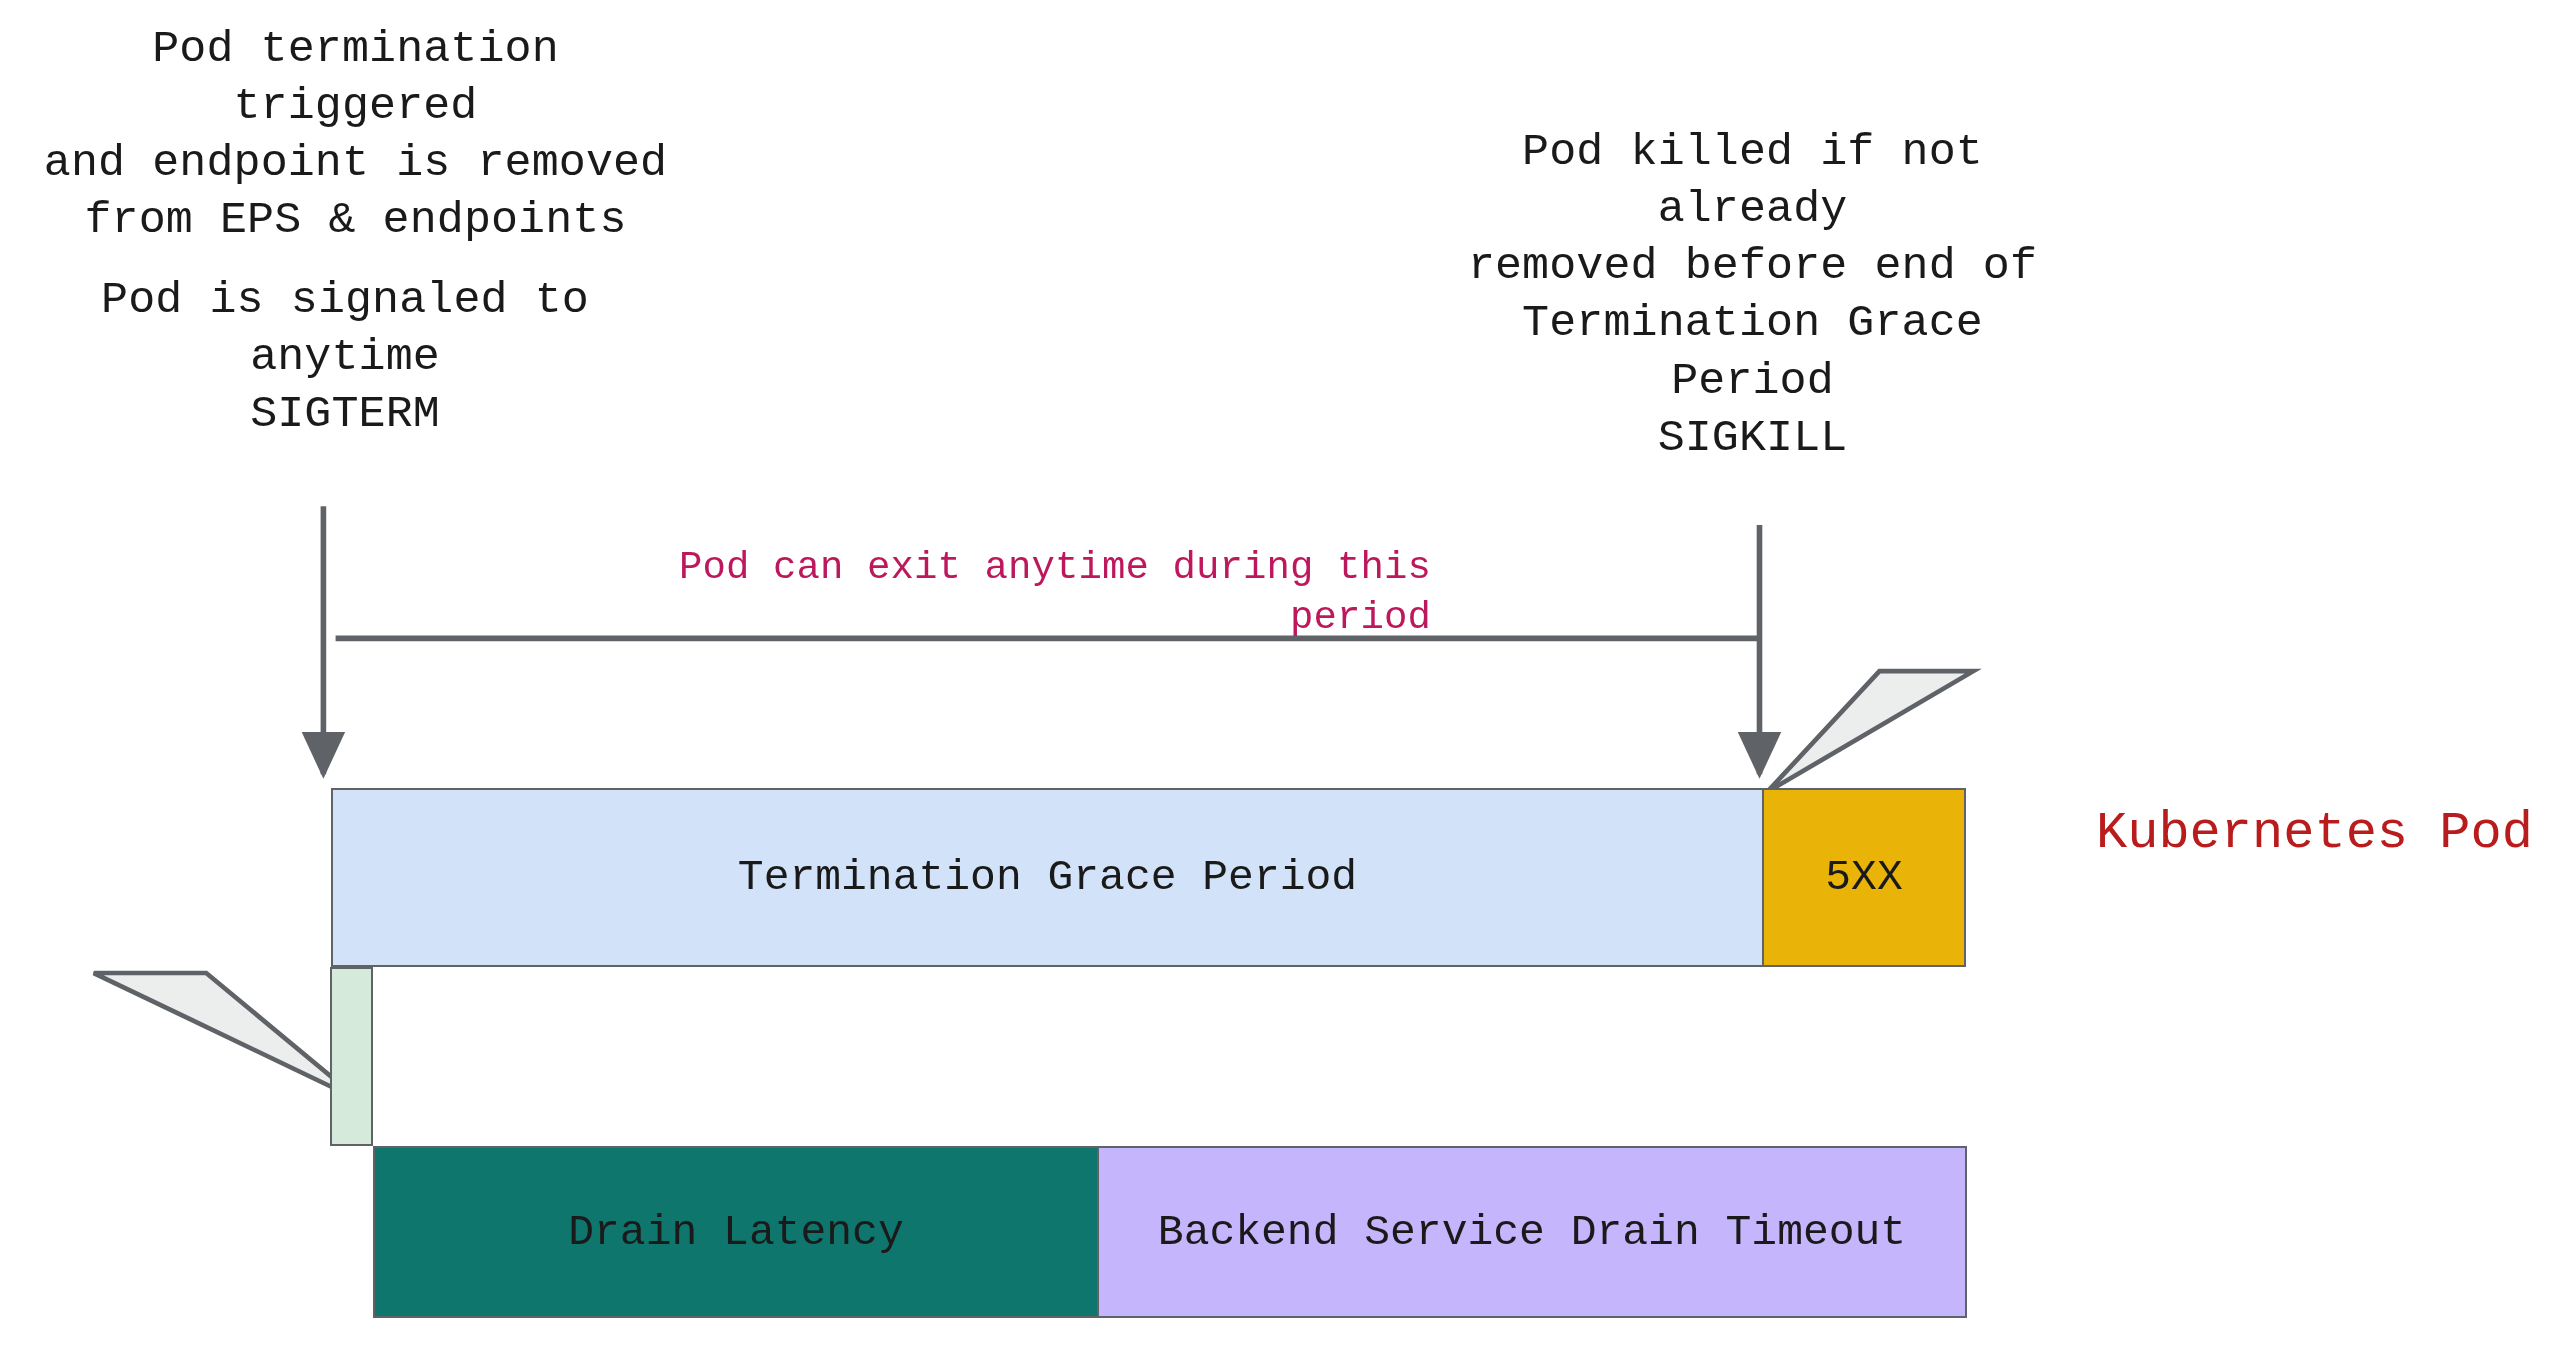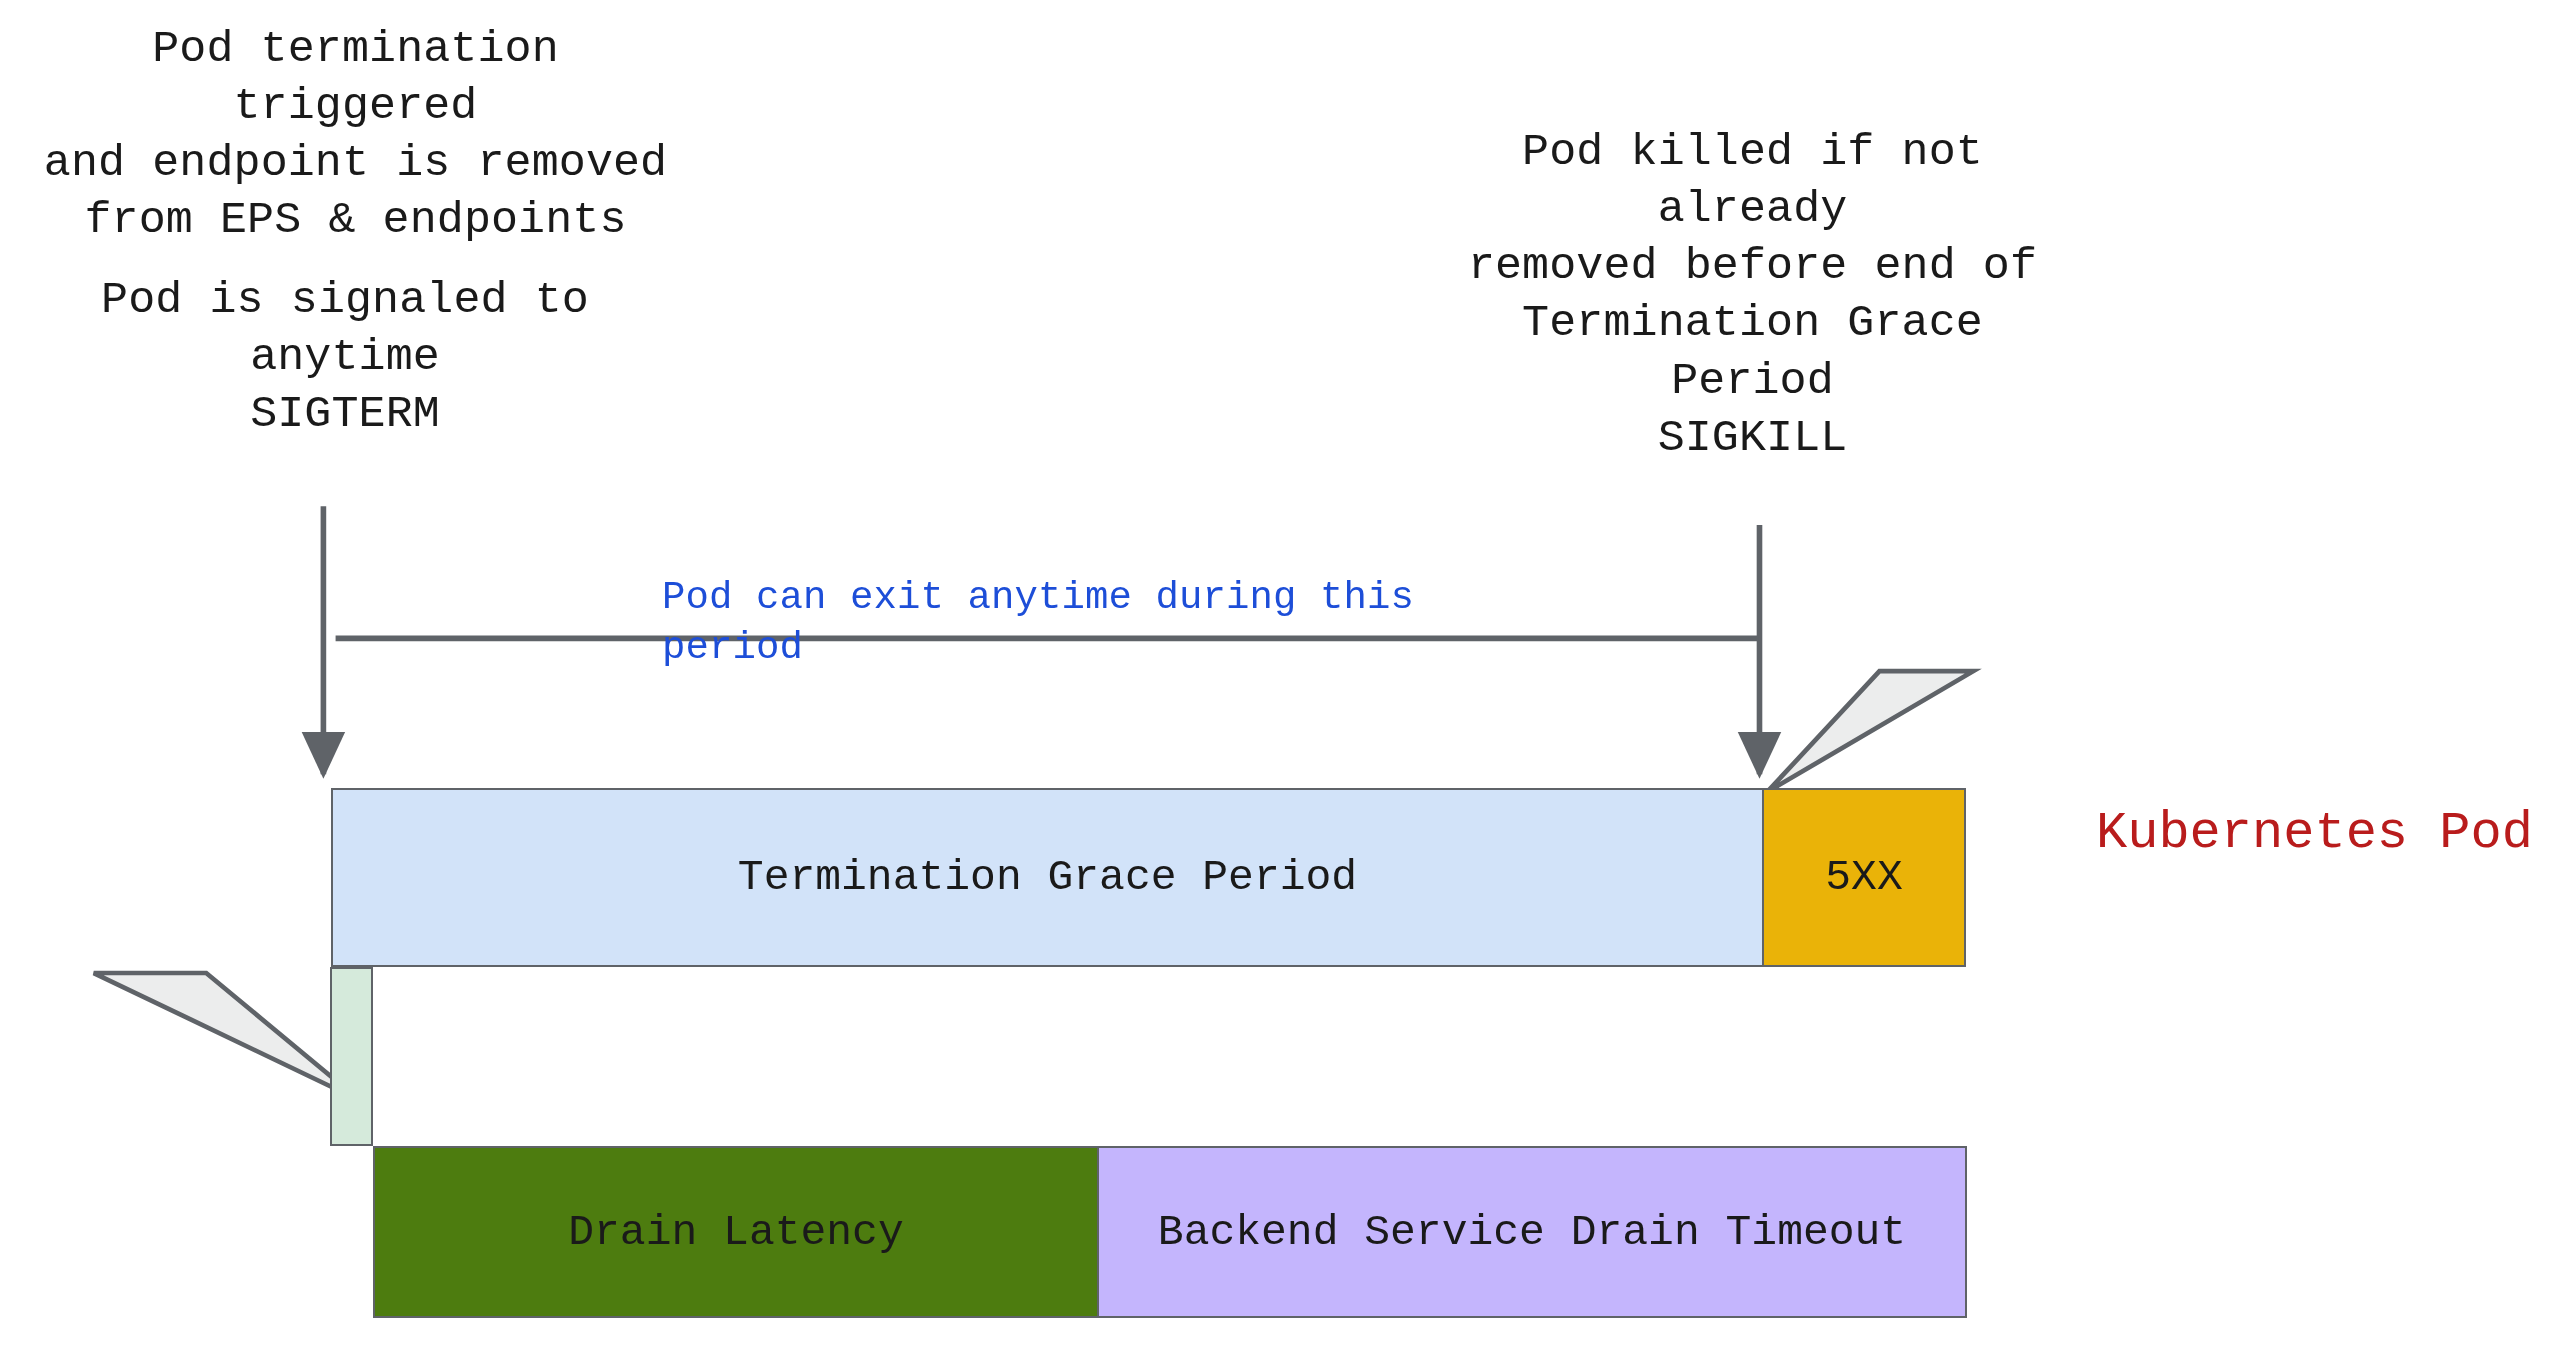--- a/index.html
+++ b/index.html
@@ -42,24 +42,24 @@
     left: 17px; top: 272px; width: 656px;
     text-align: center;
   }
   #note-sigkill {
     left: 1434px; top: 124px; width: 637px;
     text-align: center;
   }
 
   
   #caption-pod-exit {
-    left: 662px; top: 574px; width: 769px;
-    text-align: left;
+    left: 662px; top: 544px; width: 769px;
+    text-align: right;
     font-size: 39px;
-    color: #1d4ed8;
+    color: #be185d;
   }
 
   
   .bar {
     position: absolute;
     box-sizing: border-box;
     border: 2.8px solid #5f6368;
     display: flex;
     align-items: center;
     justify-content: center;
@@ -78,21 +78,21 @@
     background: #eab308;
   }
   #bar-neg {
     left: 330px; top: 967px;
     width: 43px; height: 179px;
     background: #d5eadb;
   }
   #bar-drain-latency {
     left: 373px; top: 1146px;
     width: 724px; height: 172px;
-    background: #4d7c0f;
+    background: #0f766e;
     border-right-width: 0;
   }
   #bar-backend-drain {
     left: 1097px; top: 1146px;
     width: 870px; height: 172px;
     background: #c4b5fd;
   }
 
   
   .row-label {

